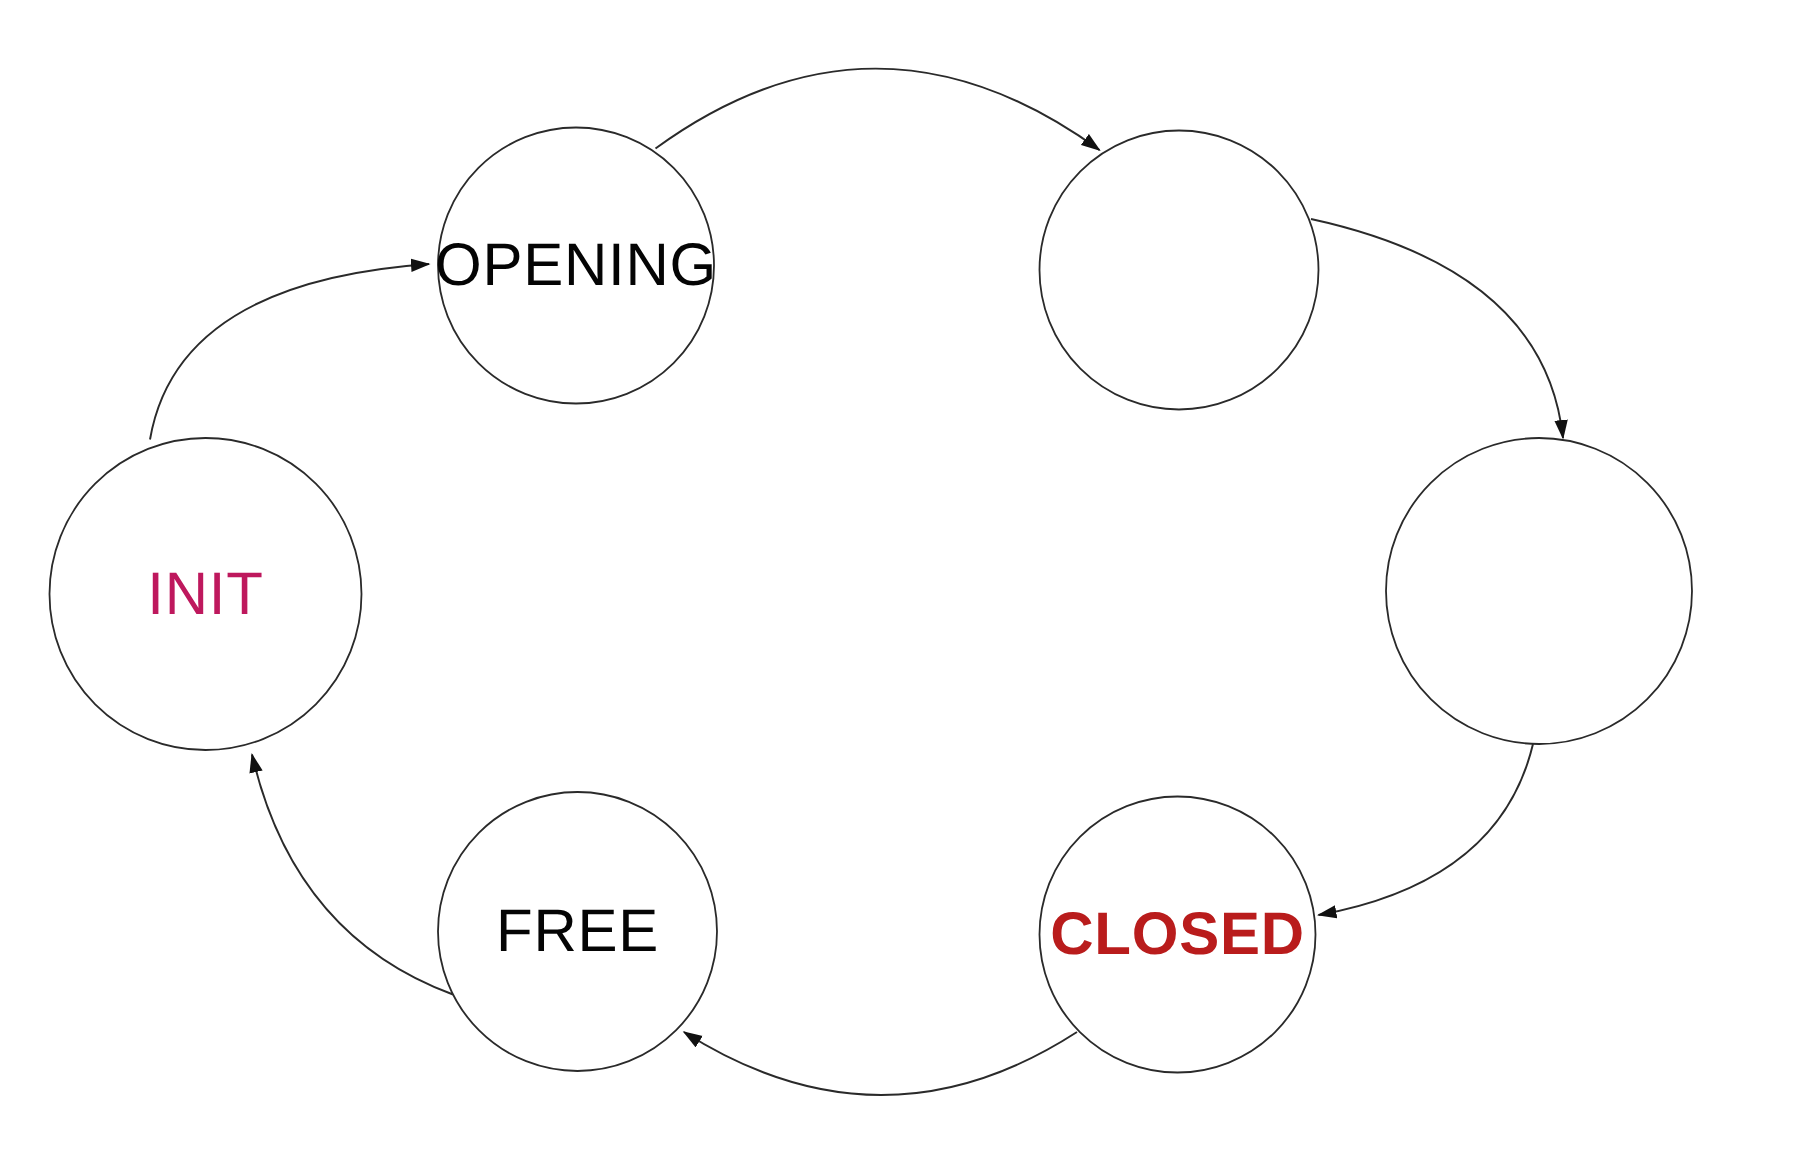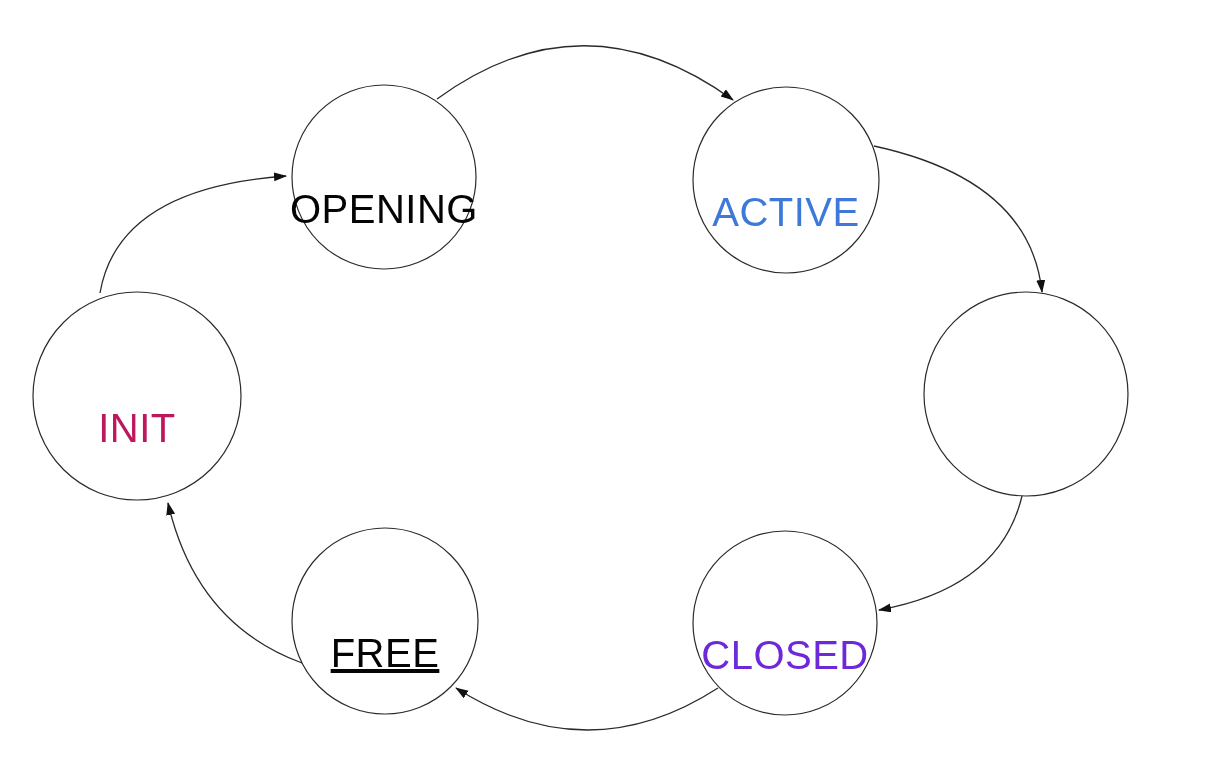--- a/index.html
+++ b/index.html
@@ -31,21 +31,20 @@
     pointer-events: none;
   }
   .node-label {
     position: absolute;
     transform: translate(-50%, -50%);
     text-align: right;
     font-size: 40px;
     line-height: 44px;
     white-space: nowrap;
     letter-spacing: 0.5px;
-    margin-top: 32px;
   }
   .node-label .line {
     display: block;
   }
 </style>
 </head>
 <body>
 
 <div class="stage">
   <svg id="diagram-svg" viewBox="0 0 1205 774" xmlns="http://www.w3.org/2000/svg">
@@ -67,23 +66,20 @@
       <circle cx="785" cy="623" r="92" fill="#ffffff" stroke="#2a2a2a" stroke-width="1.2"></circle>
       <circle cx="385" cy="621" r="93" fill="#ffffff" stroke="#2a2a2a" stroke-width="1.2"></circle>
     </svg>
   <div id="labels">
       <div class="node-label" style="left: 137px; top: 396px;">
         <span class="line" style="color: #be185d;">INIT</span>
       </div>
       <div class="node-label" style="left: 384px; top: 177px;">
         <span class="line" style="color: rgb(4, 4, 4);">OPENING</span>
       </div>
-      <div class="node-label" style="left: 786px; top: 180px;">
-        <span class="line" style="color: rgb(62, 121, 218);">ACTIVE</span>
-      </div>
       <div class="node-label" style="left: 785px; top: 623px;">
-        <span class="line" style="color: #6d28d9;">CLOSED</span>
+        <span class="line" style="color: #b91c1c; font-weight: bold;">CLOSED</span>
       </div>
       <div class="node-label" style="left: 385px; top: 621px;">
-        <span class="line" style="color: rgb(4, 4, 4); text-decoration: underline;">FREE</span>
+        <span class="line" style="color: rgb(4, 4, 4);">FREE</span>
       </div>
     </div>
 </div>
 
 </body></html>

